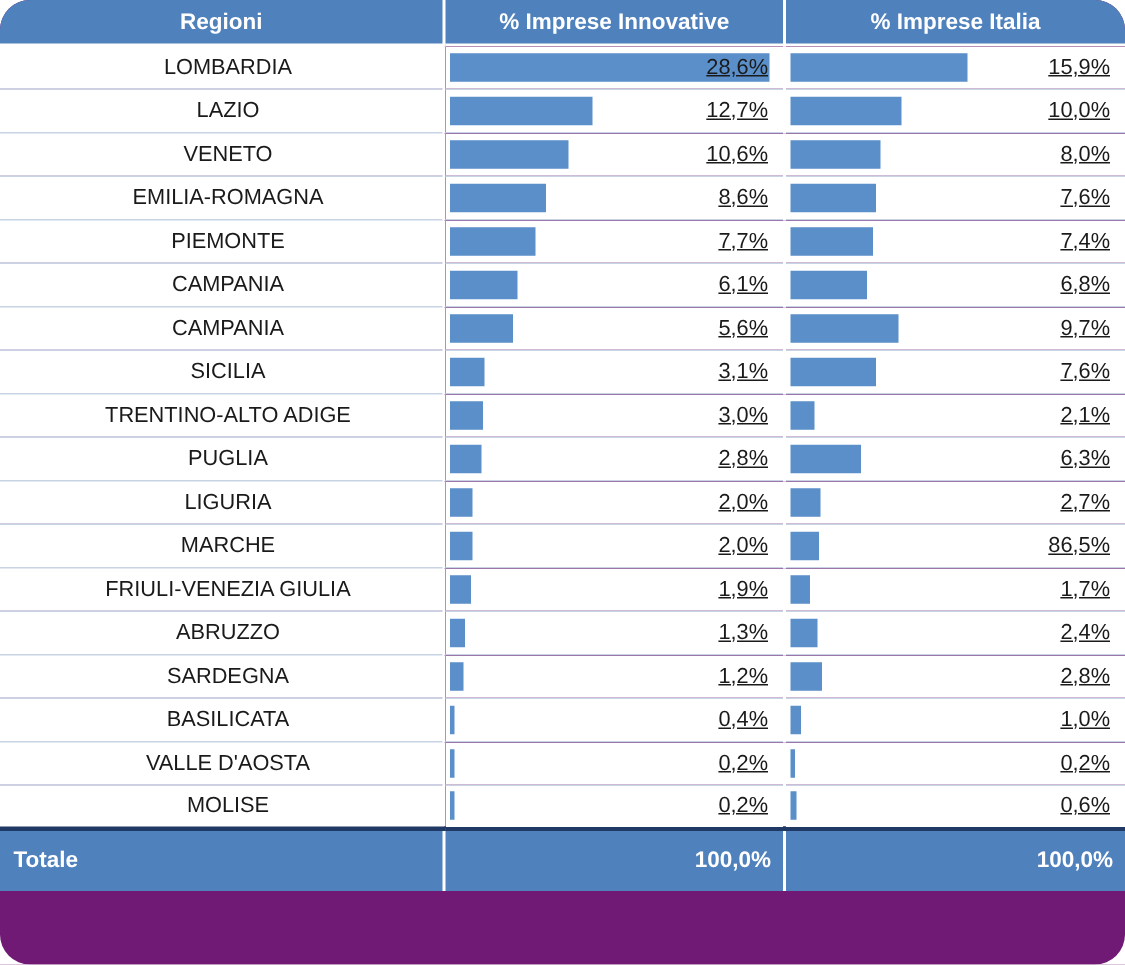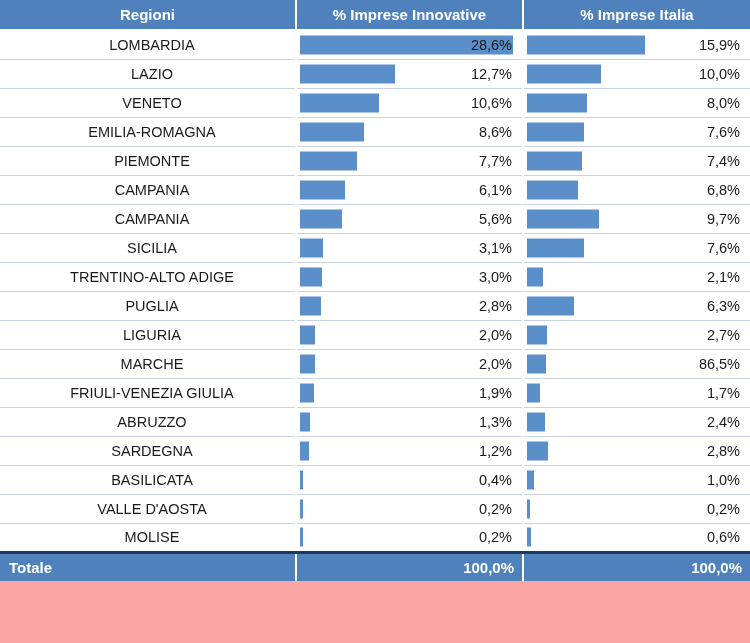--- a/index.html
+++ b/index.html
@@ -6,22 +6,23 @@
   html, body {
     margin: 0;
     padding: 0;
     background: #ffffff;
     font-family: "Liberation Sans", sans-serif;
   }
   #page {
     width: 750px;
     height: 643px;
     position: relative;
-    background: #fca5a5;
+    background: #701a75;
     overflow: hidden;
+    border-radius: 20px;
   }
   table.grid {
     border-collapse: collapse;
     width: 750px;
     table-layout: fixed;
   }
   table.grid col.c-region { width: 296px; }
   table.grid col.c-inn    { width: 227px; }
   table.grid col.c-ita    { width: 227px; }
 
@@ -69,28 +70,29 @@
     left: 3px;
     top: 50%;
     transform: translateY(-50%);
     height: 19px;
     background: #5b8fc9;
   }
   .val {
     position: relative;
     z-index: 2;
     padding-right: 2px;
+    text-decoration: underline;
   }
 
   tfoot td {
     background: #4f81bd;
     color: #ffffff;
     font-size: 15px;
     font-weight: bold;
-    height: 29px;
+    height: 42px;
     padding: 0;
     border-top: 3px solid #1f3864;
   }
   tfoot td.t-label { padding-left: 9px; text-align: left; }
   tfoot td.t-val { text-align: right; padding-right: 8px; border-left: 2px solid #ffffff; }
 </style>
 </head>
 <body>
 
 <div id="page">

